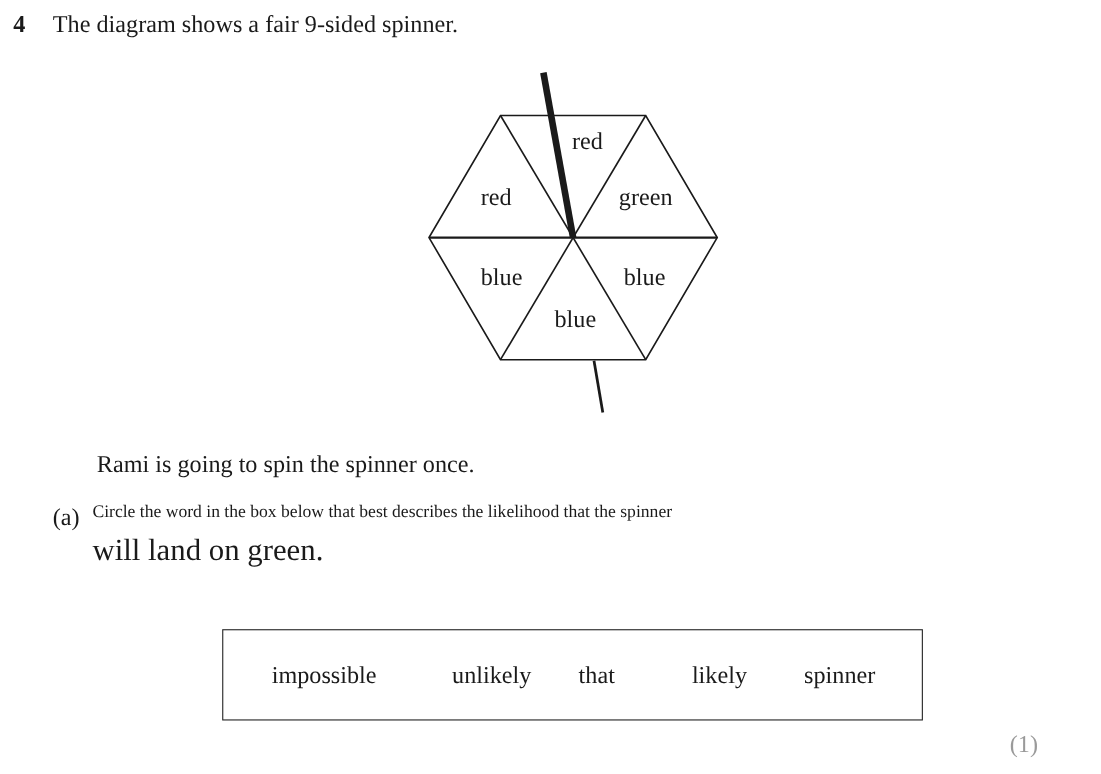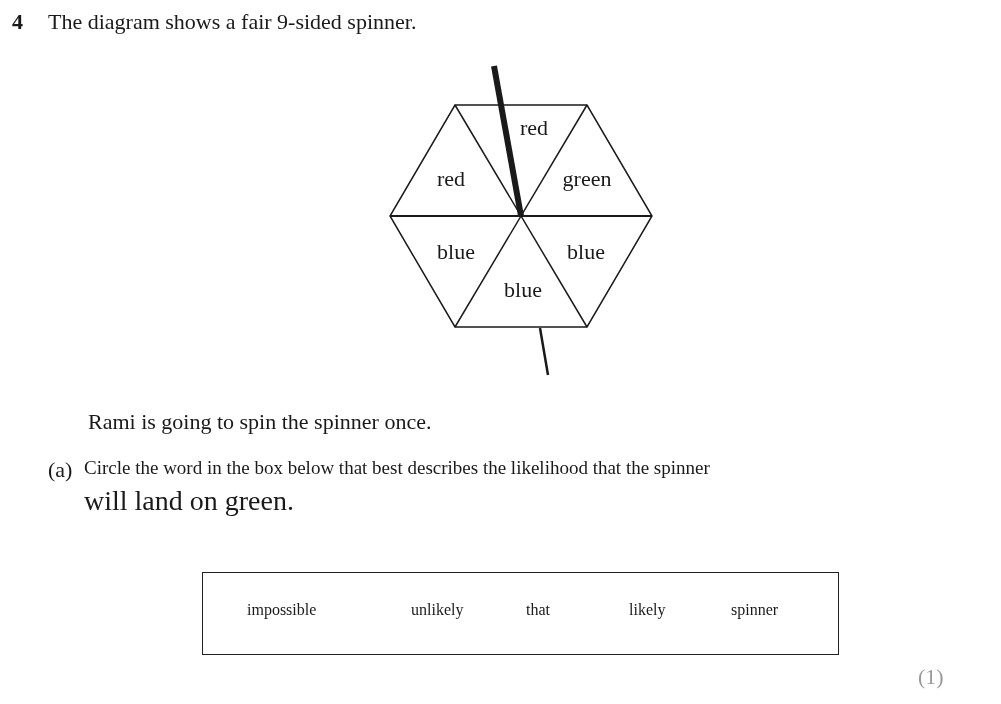--- a/index.html
+++ b/index.html
@@ -37,37 +37,37 @@
       left: 48px; top: 409px;
       font-size: 22px;
       margin-left: 40px;
     }
     .part-a-label {
       left: 48px; top: 457px;
       font-size: 22px;
     }
     .part-a-line1 {
       left: 84px; top: 457px;
-      font-size: 19px;
+      font-size: 16px;
     }
     .part-a-line2 {
       left: 84px; top: 485px;
       font-size: 28px;
     }
     .word-box {
       position: absolute;
       left: 202px; top: 572px;
       width: 637px; height: 83px;
       border: 1.5px solid #222;
       box-sizing: border-box;
     }
     .word {
       position: absolute;
       top: 28px;
-      font-size: 16px;
+      font-size: 22px;
       cursor: pointer;
       white-space: nowrap;
     }
     .marks {
       left: 918px; top: 664px;
       font-size: 22px;
       color: #9a9a9a;
     }
   </style>
 </head>

